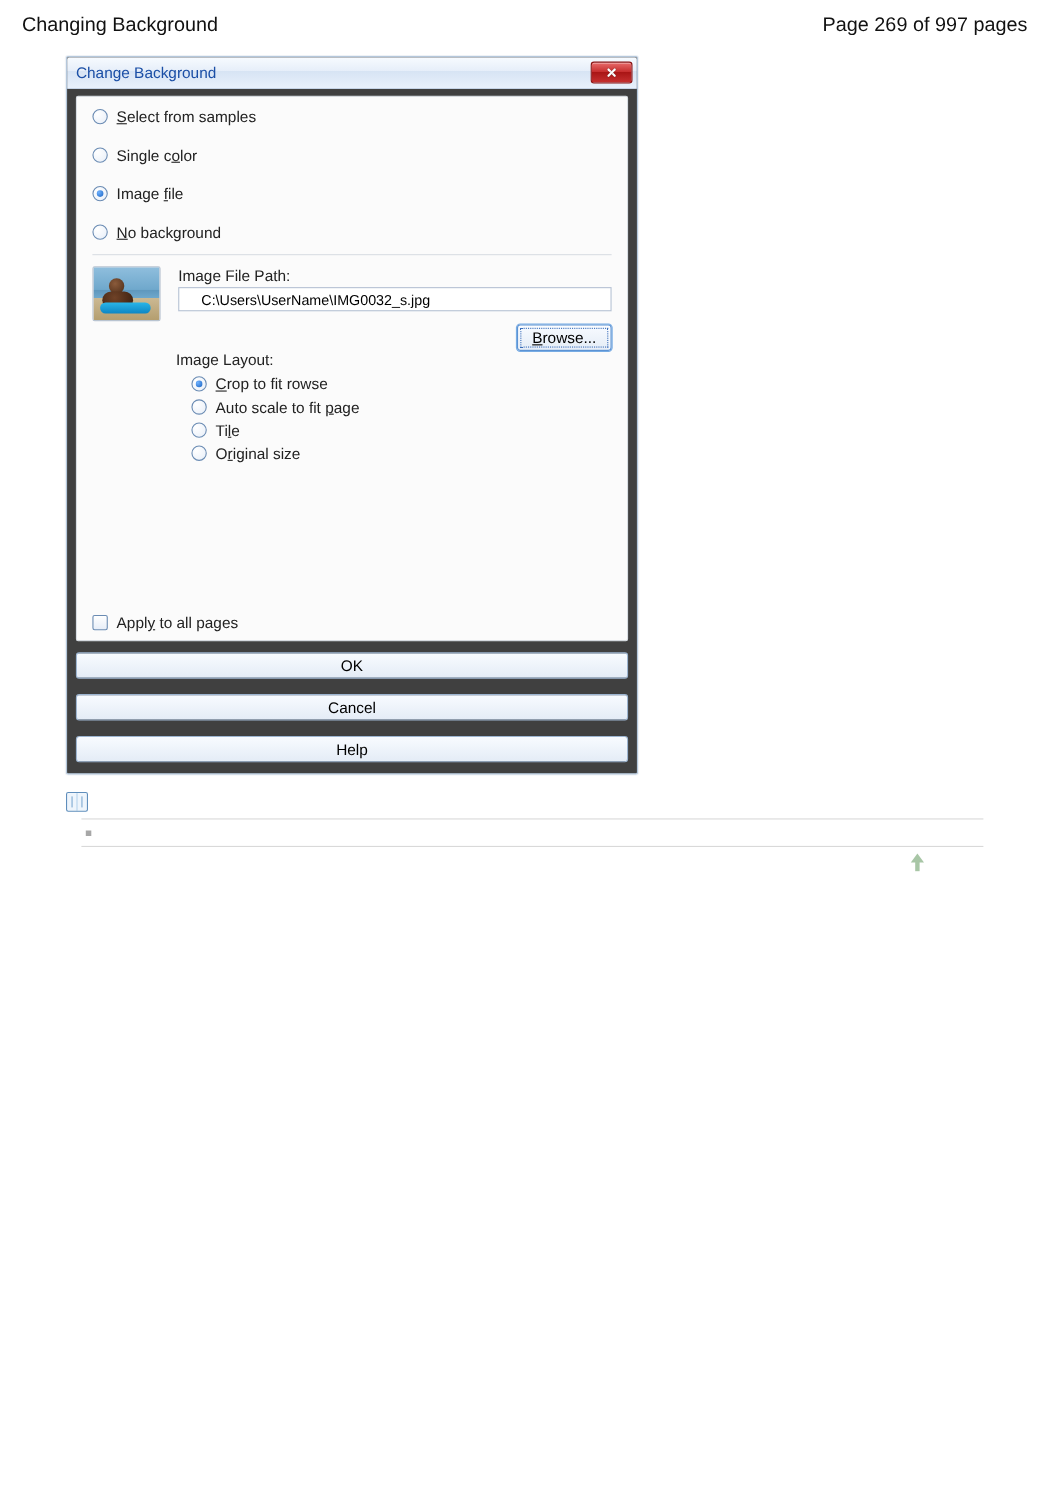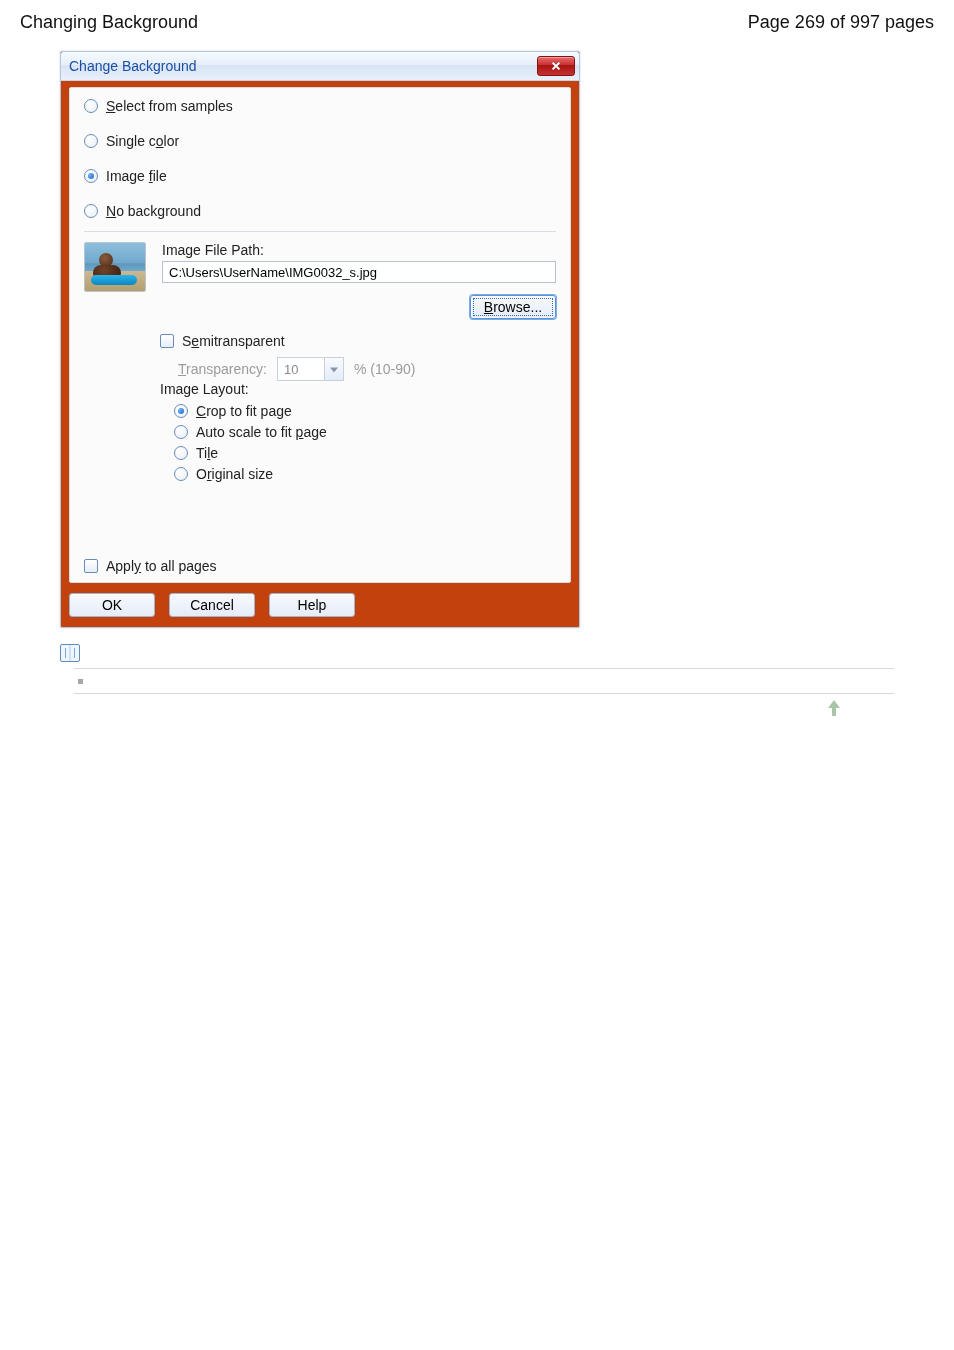--- a/index.html
+++ b/index.html
@@ -1,21 +1,21 @@
 <!DOCTYPE html>
 <html><head>
 <meta charset="utf-8">
 <style>
   html,body{margin:0;padding:0;background:#fff;font-family:"Segoe UI",Tahoma,Verdana,Aralia,sans-serif;font-size:14px;color:#222;}
   .page{width:954px;min-height:1350px;padding:12px 20px 0 20px;box-sizing:border-box;}
   .hdr{display:flex;justify-content:space-between;align-items:baseline;margin-bottom:18px;}
   .hdr-title{font-size:18px;font-weight:400;color:#111;}
   .hdr-pg{font-size:18px;font-weight:400;color:#111;}
   .dialog-outer{margin-left:40px;width:518px;}
-  .dialog{width:518px;border:1px solid #b4c7db;background:#c2410c;box-shadow:0 0 0 1px rgba(140,160,190,0.15);border-radius:2px;}
+  .dialog{width:518px;border:1px solid #b4c7db;background:#404040;box-shadow:0 0 0 1px rgba(140,160,190,0.15);border-radius:2px;}
   .titlebar{height:28px;line-height:28px;padding:0 4px 0 8px;display:flex;justify-content:space-between;align-items:center;
     background:linear-gradient(#f7fbff,#e6eef9 45%,#d7e4f4 46%,#e8f0fb);border-bottom:1px solid #c5d3e6;
     border-top-left-radius:2px;border-top-right-radius:2px;}
   .titlebar-text{color:#1b4fa6;font-size:14px;}
   .close-btn{width:36px;height:18px;border:1px solid #8a1010;border-radius:3px;
     background:linear-gradient(#e86b6b,#c72f2f 45%,#a81414 46%,#c53030);position:relative;cursor:pointer;box-shadow:inset 0 1px 0 rgba(255,255,255,.4);}
   .close-x{position:absolute;inset:0;}
   .close-x::before,.close-x::after{content:"";position:absolute;left:50%;top:50%;width:10px;height:2px;background:#fff;border-radius:1px;box-shadow:0 0 1px rgba(0,0,0,.5);}
   .close-x::before{transform:translate(-50%,-50%) rotate(45deg);}
   .close-x::after{transform:translate(-50%,-50%) rotate(-45deg);}
@@ -39,37 +39,37 @@
   .thumb{width:60px;height:48px;border:1px solid #b9c4d1;border-radius:2px;position:relative;overflow:hidden;
     background:linear-gradient(180deg,#8fbedd 0%,#6fa8cc 42%,#5f97bd 43%,#6fa8cc 58%,#cbb892 59%,#b49e6f 100%);flex:0 0 auto;}
   .head{position:absolute;left:14px;top:10px;width:14px;height:14px;border-radius:50%;
     background:radial-gradient(circle at 40% 35%,#8b5b3b,#4a2a16);}
   .torso{position:absolute;left:8px;top:22px;width:28px;height:16px;border-radius:8px;
     background:radial-gradient(circle at 40% 35%,#6f4227,#3a1e0f);}
   .board{position:absolute;left:6px;top:32px;width:46px;height:10px;border-radius:5px;
     background:linear-gradient(#2ab5e8,#0d86c4);}
   .filecol{flex:1;min-width:0;}
   .lab{margin-bottom:3px;font-size:14px;}
-  .path-input{width:100%;box-sizing:border-box;height:22px;border:1px solid #b5c1d3;background:#fff;padding:0 6px;font:inherit;font-size:13px;}
+  .path-input{width:100%;box-sizing:border-box;height:22px;border:1px solid #b5c1d3;background:#fff;padding:0 20px;font:inherit;font-size:13px;}
   .browse-row{display:flex;justify-content:flex-end;margin-top:12px;}
   .btn{min-width:86px;height:24px;border:1px solid #9db5d1;background:linear-gradient(#f8fbff,#e4ecf6);
     border-radius:3px;font:inherit;font-size:14px;padding:0 12px;cursor:pointer;}
   .btn-focus{outline:1px dotted #3a6db9;outline-offset:-4px;box-shadow:0 0 0 1px #77ace4,inset 0 0 0 1px rgba(255,255,255,.6);border-color:#5c93d4;}
   .semi-row{margin-top:14px;margin-left:76px;}
   .trans-row{display:flex;align-items:center;gap:10px;margin-top:8px;margin-left:18px;color:#9b9b9b;}
   .trans-row .u{color:#9b9b9b;}
   .spin{display:inline-flex;align-items:stretch;}
   .spin-in{width:34px;height:22px;border:1px solid #c7d0dd;border-right:none;background:#fff;color:#888;padding:0 6px;font:inherit;font-size:13px;}
   .spin-btn{width:18px;height:22px;border:1px solid #c7d0dd;background:linear-gradient(#f8fbff,#e4ecf6);position:relative;}
   .spin-btn::after{content:"";position:absolute;left:50%;top:50%;transform:translate(-50%,-30%);
     border-left:4px solid transparent;border-right:4px solid transparent;border-top:5px solid #8b97a8;}
   .layout-block{margin-top:0;margin-left:76px;}
   .layout-opts{margin-top:6px;margin-left:14px;display:flex;flex-direction:column;gap:5px;}
   .apply-row{position:absolute;left:14px;bottom:8px;}
-  .dlg-buttons{display:flex;gap:14px;justify-content:flex-start;margin-top:10px;}
+  .dlg-buttons{display:flex;gap:14px;justify-content:center;margin-top:10px;flex-direction:column;}
   .booklike{margin-top:16px;margin-left:40px;width:18px;height:16px;border:1px solid #5f8ebc;border-radius:2px;
     background:linear-gradient(90deg,#eef5fc 0 45%,#cfe2f3 46% 55%,#eef5fc 56% 100%);position:relative;}
   .booklike::before,.booklike::after{content:"";position:absolute;top:3px;bottom:3px;width:1px;background:#7ea9d1;}
   .booklike::before{left:4px;} .booklike::after{right:4px;}
   .sep1,.sep2{margin:6px 40px 0 54px;border:none;border-top:1px solid #d9d9d9;}
   .bullet-row{margin:2px 0 0 58px;}
   .bullet{display:inline-block;width:5px;height:5px;background:#a7a7a7;}
   .top-arrow-row{display:flex;justify-content:flex-end;padding:6px 92px 0 0;}
   .top-arrow{width:16px;height:18px;position:relative;}
   .top-arrow::before{content:"";position:absolute;left:50%;top:0;transform:translateX(-50%);
@@ -128,41 +128,27 @@
             </div>
             <div class="filecol">
               <div class="lab">Image File Path:</div>
               <input class="path-input" type="text" value="C:\Users\UserName\IMG0032_s.jpg" style="">
               <div class="browse-row">
                 <button class="btn btn-focus"><span class="u">B</span><span>rowse...</span></button>
               </div>
             </div>
           </div>
 
-          <div class="semi-row">
-            <label class="opt">
-              <input type="checkbox" class="chk" style="">
-              <span><span>S</span><span class="u">e</span><span>mitransparent</span></span>
-            </label>
-            <div class="trans-row">
-              <span><span class="u">T</span><span>ransparency:</span></span>
-              <span class="spin">
-                <input class="spin-in" disabled="" value="10" style="">
-                <span class="spin-btn"></span>
-              </span>
-              <span>% (10-90)</span>
-            </div>
-          </div>
 
           <div class="layout-block">
             <div>Image Layout:</div>
             <div class="layout-opts">
               <label class="opt">
                 <input type="radio" class="radio" name="layout" checked="" style="">
-                <span><span class="u">C</span><span>rop to fit page</span></span>
+                <span><span class="u">C</span><span>rop to fit rowse</span></span>
               </label>
               <label class="opt">
                 <input type="radio" class="radio" name="layout" style="">
                 <span><span>Auto scale to fit </span><span class="u">p</span><span>age</span></span>
               </label>
               <label class="opt">
                 <input type="radio" class="radio" name="layout" style="">
                 <span><span>Ti</span><span class="u">l</span><span>e</span></span>
               </label>
               <label class="opt">

